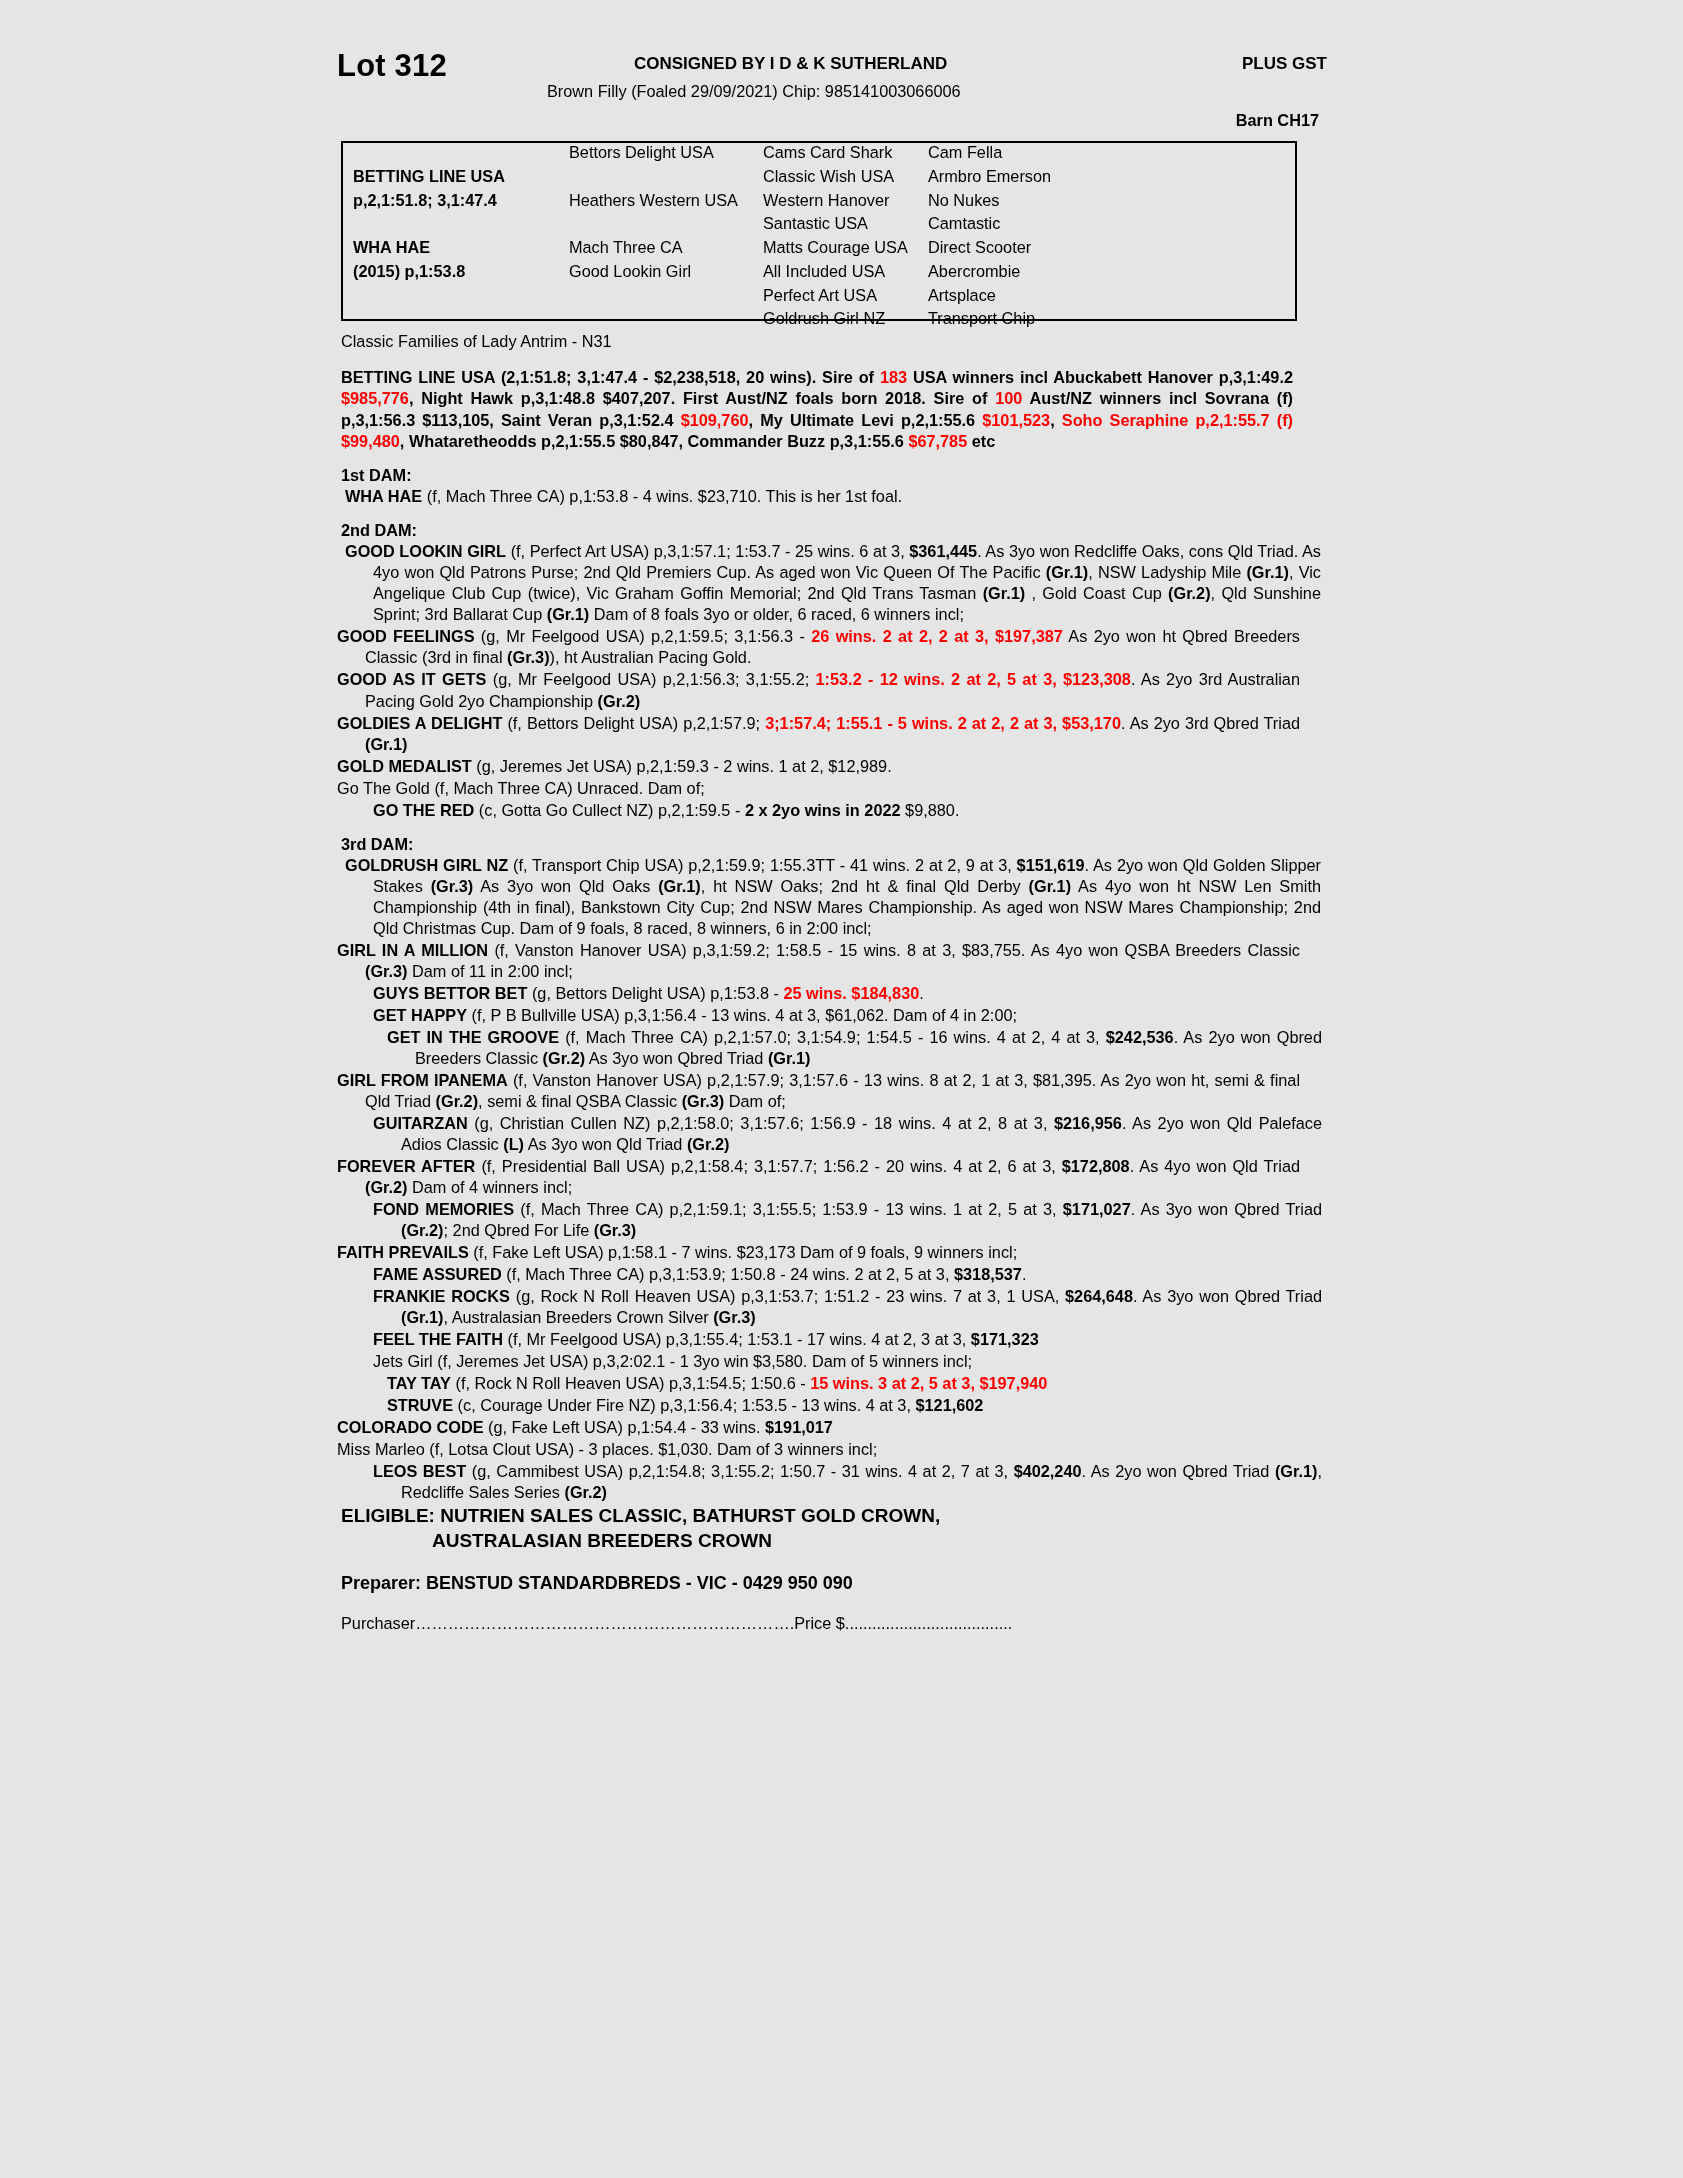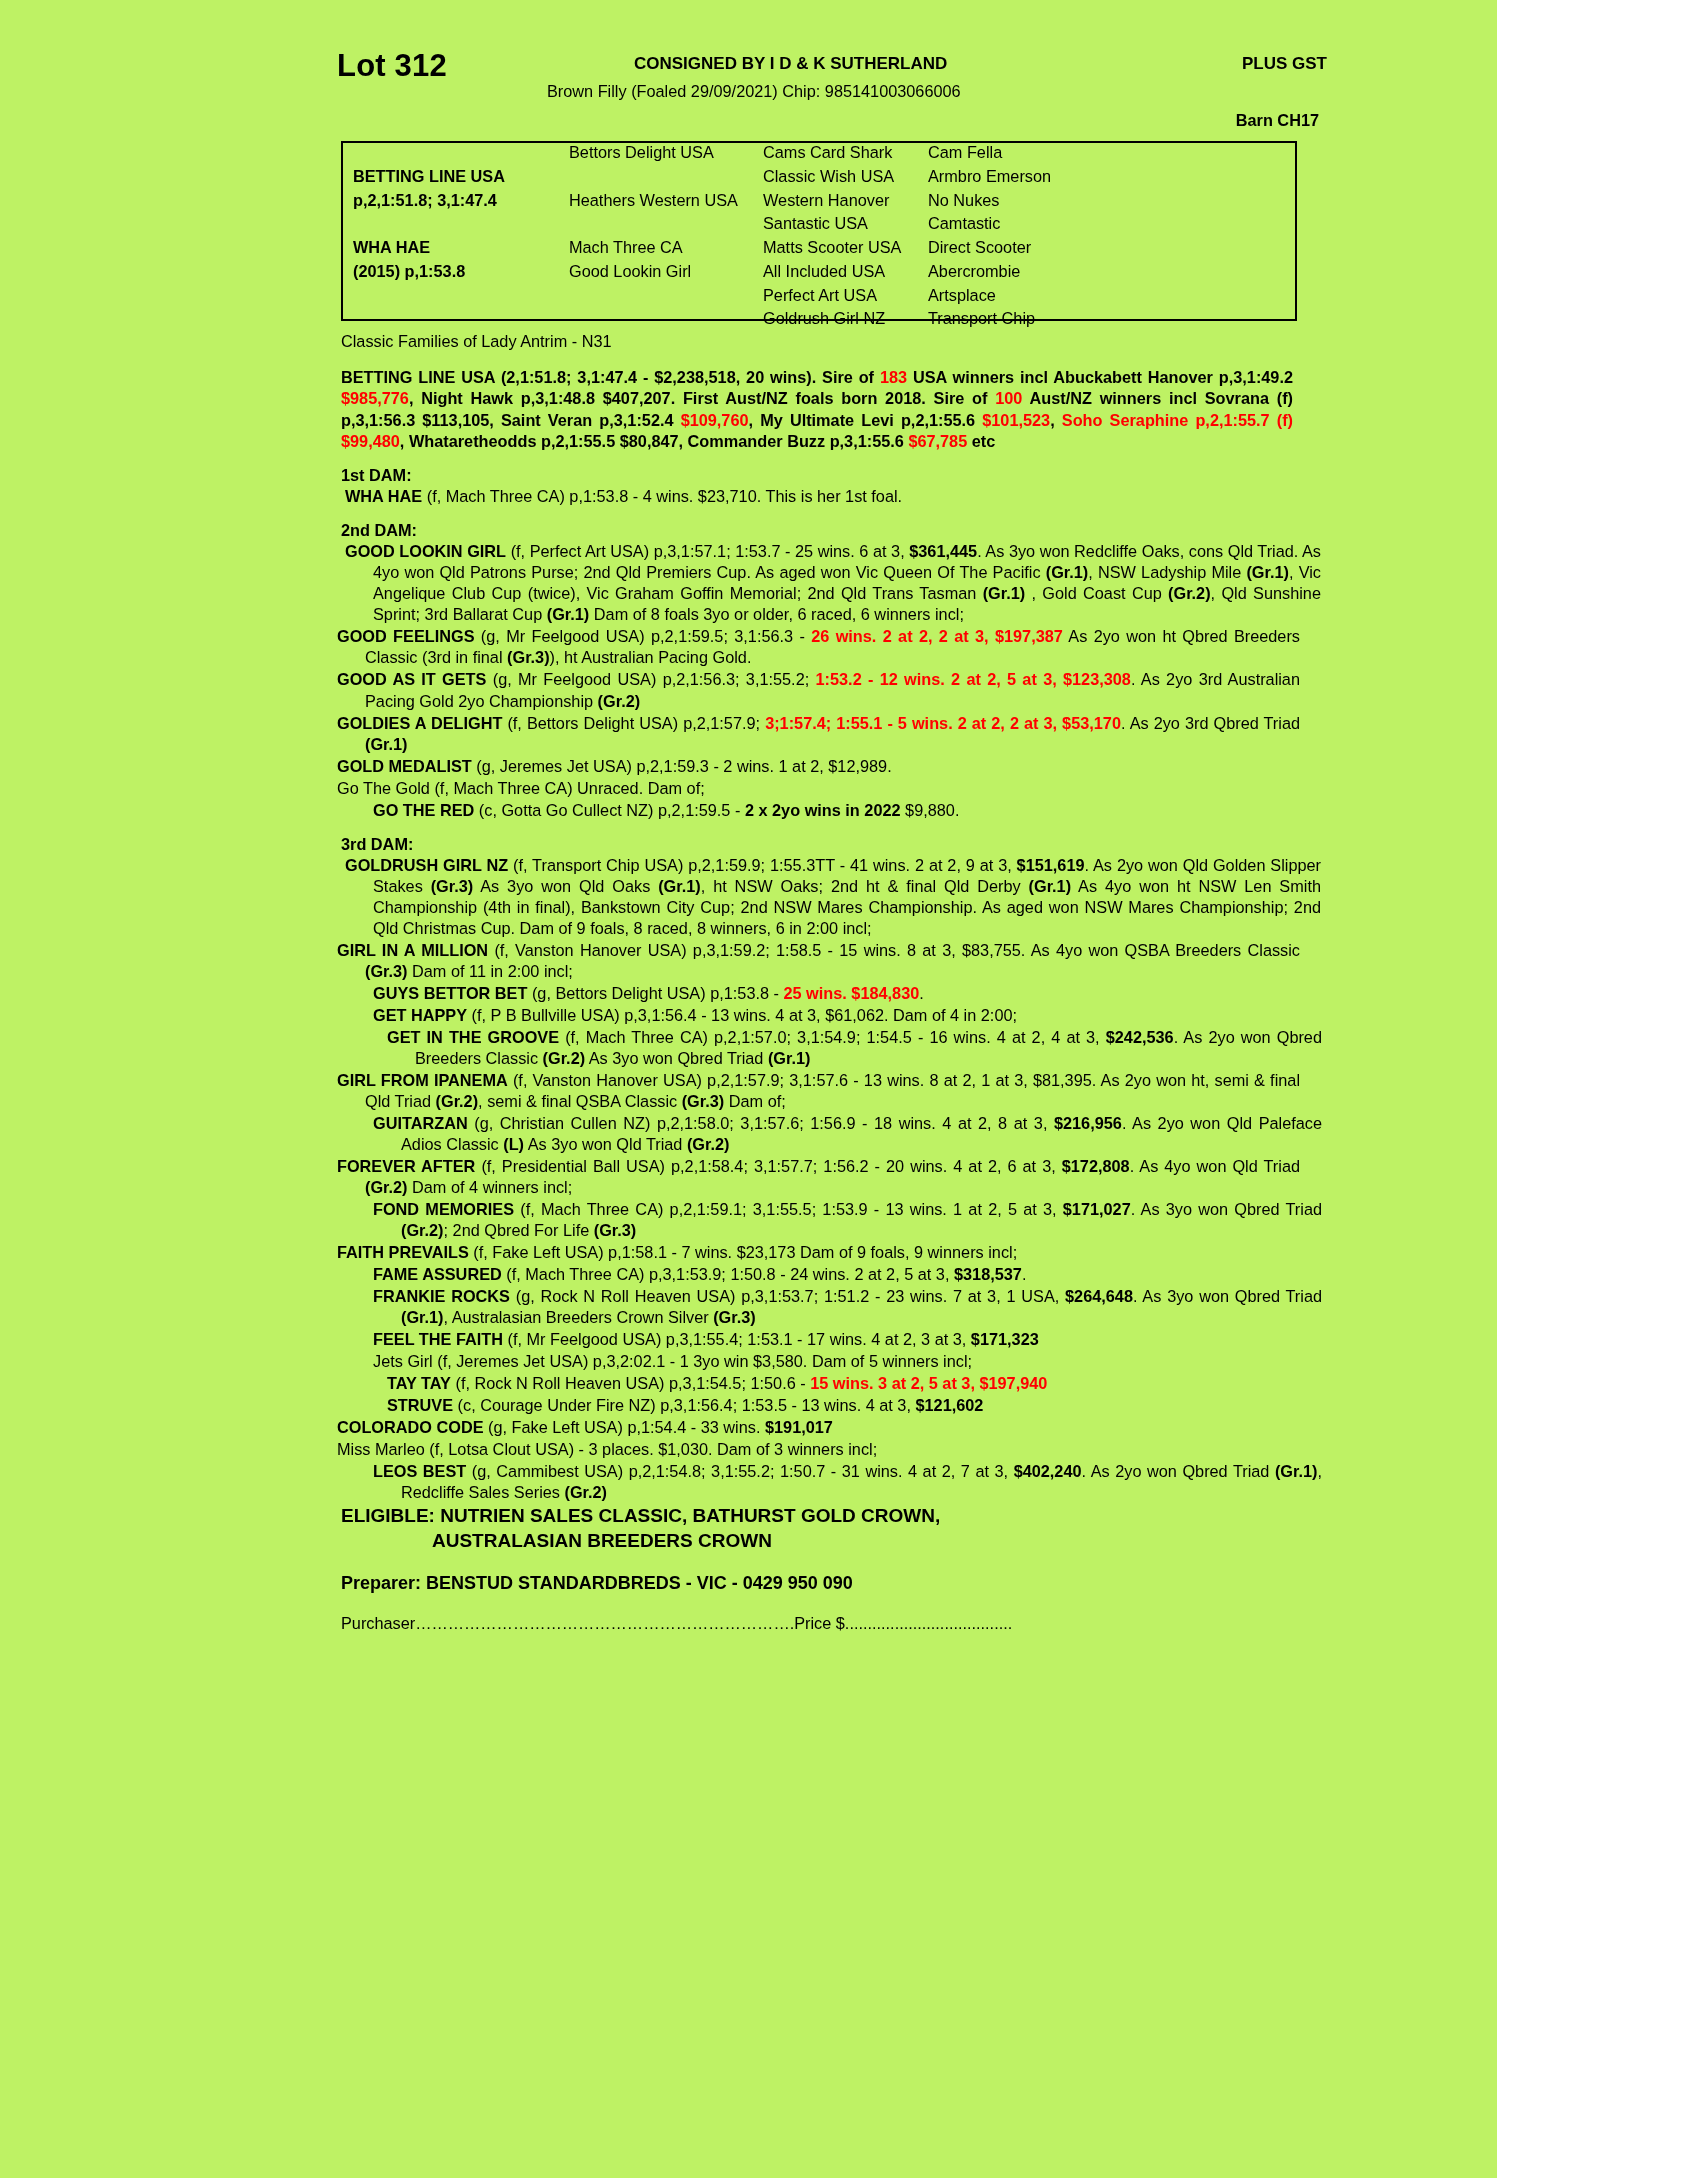--- a/index.html
+++ b/index.html
@@ -10,23 +10,23 @@
   body {
     width: 1683px;
     height: 2178px;
     font-family: "Liberation Sans", sans-serif;
     color: #000000;
     position: relative;
   }
   .page {
     position: absolute;
     left: 0; top: 0;
-    width: 1497px;
+    width: 1683px;
     height: 2178px;
-    background: #bef264;
+    background: #e5e5e5;
   }
   .content {
     position: absolute;
     left: 337px;
     top: 40px;
     width: 990px;
   }
   
   .hdr {
     position: relative;
@@ -169,21 +169,21 @@
         <div class="ped-line" style="top:0px;">Bettors Delight USA</div>
         <div class="ped-line" style="top:48px;">Heathers Western USA</div>
         <div class="ped-line" style="top:95px;">Mach Three CA</div>
         <div class="ped-line" style="top:119px;">Good Lookin Girl</div>
       </div>
       <div class="ped-col c3">
         <div class="ped-line" style="top:0px;">Cams Card Shark</div>
         <div class="ped-line" style="top:24px;">Classic Wish USA</div>
         <div class="ped-line" style="top:48px;">Western Hanover</div>
         <div class="ped-line" style="top:71px;">Santastic USA</div>
-        <div class="ped-line" style="top:95px;">Matts Scooter USA</div>
+        <div class="ped-line" style="top:95px;">Matts Courage USA</div>
         <div class="ped-line" style="top:119px;">All Included USA</div>
         <div class="ped-line" style="top:143px;">Perfect Art USA</div>
         <div class="ped-line" style="top:166px;">Goldrush Girl NZ</div>
       </div>
       <div class="ped-col c4">
         <div class="ped-line" style="top:0px;">Cam Fella</div>
         <div class="ped-line" style="top:24px;">Armbro Emerson</div>
         <div class="ped-line" style="top:48px;">No Nukes</div>
         <div class="ped-line" style="top:71px;">Camtastic</div>
         <div class="ped-line" style="top:95px;">Direct Scooter</div>

